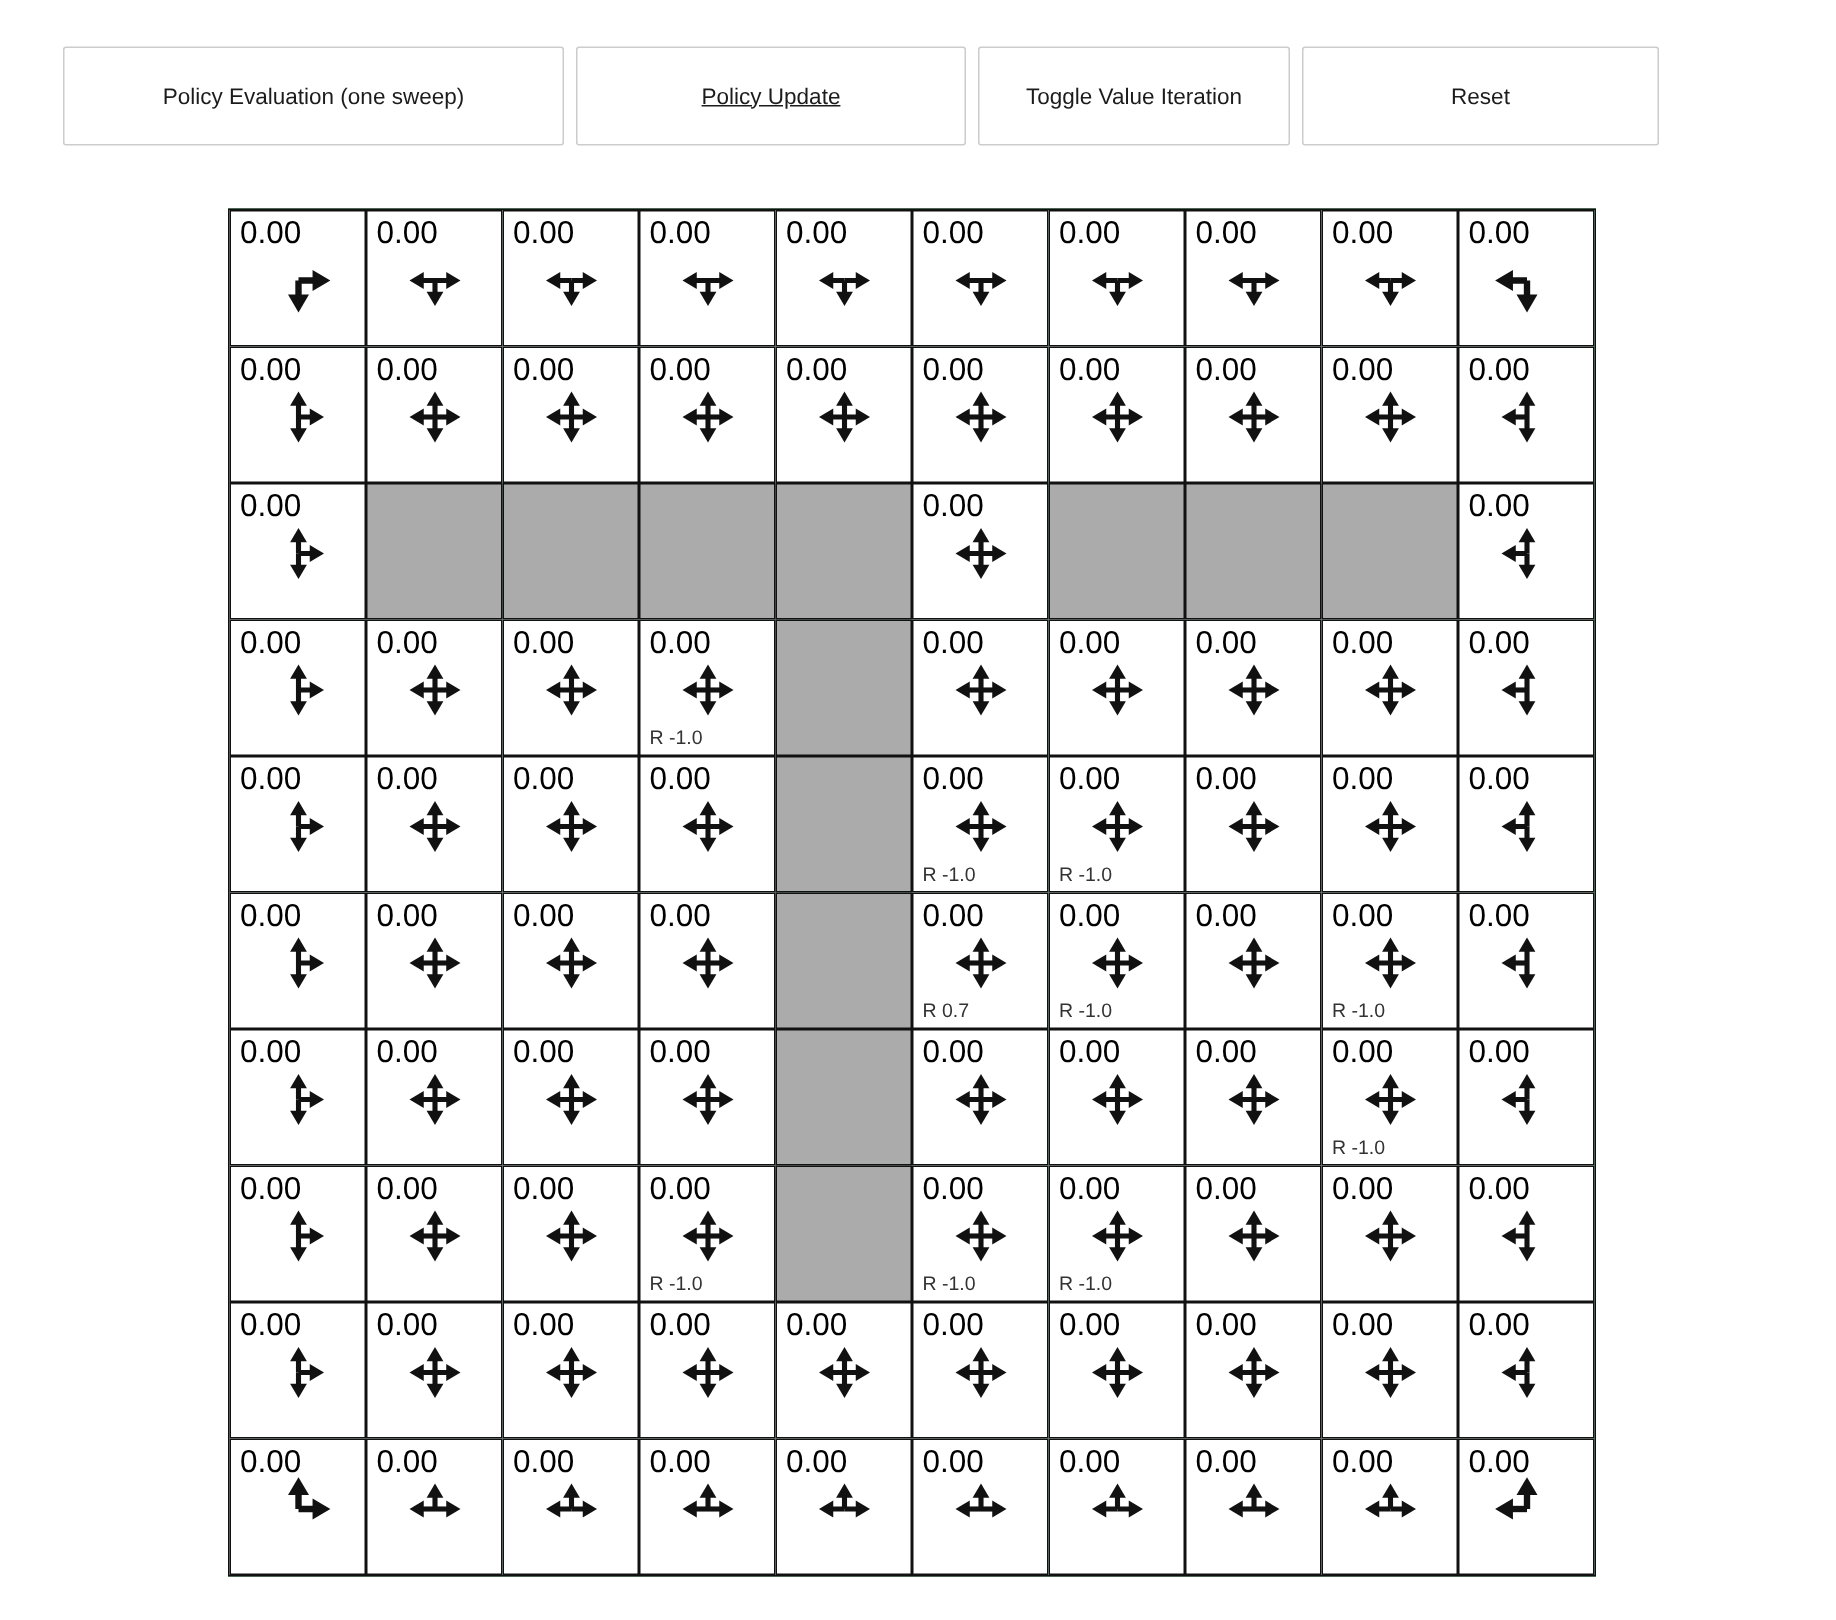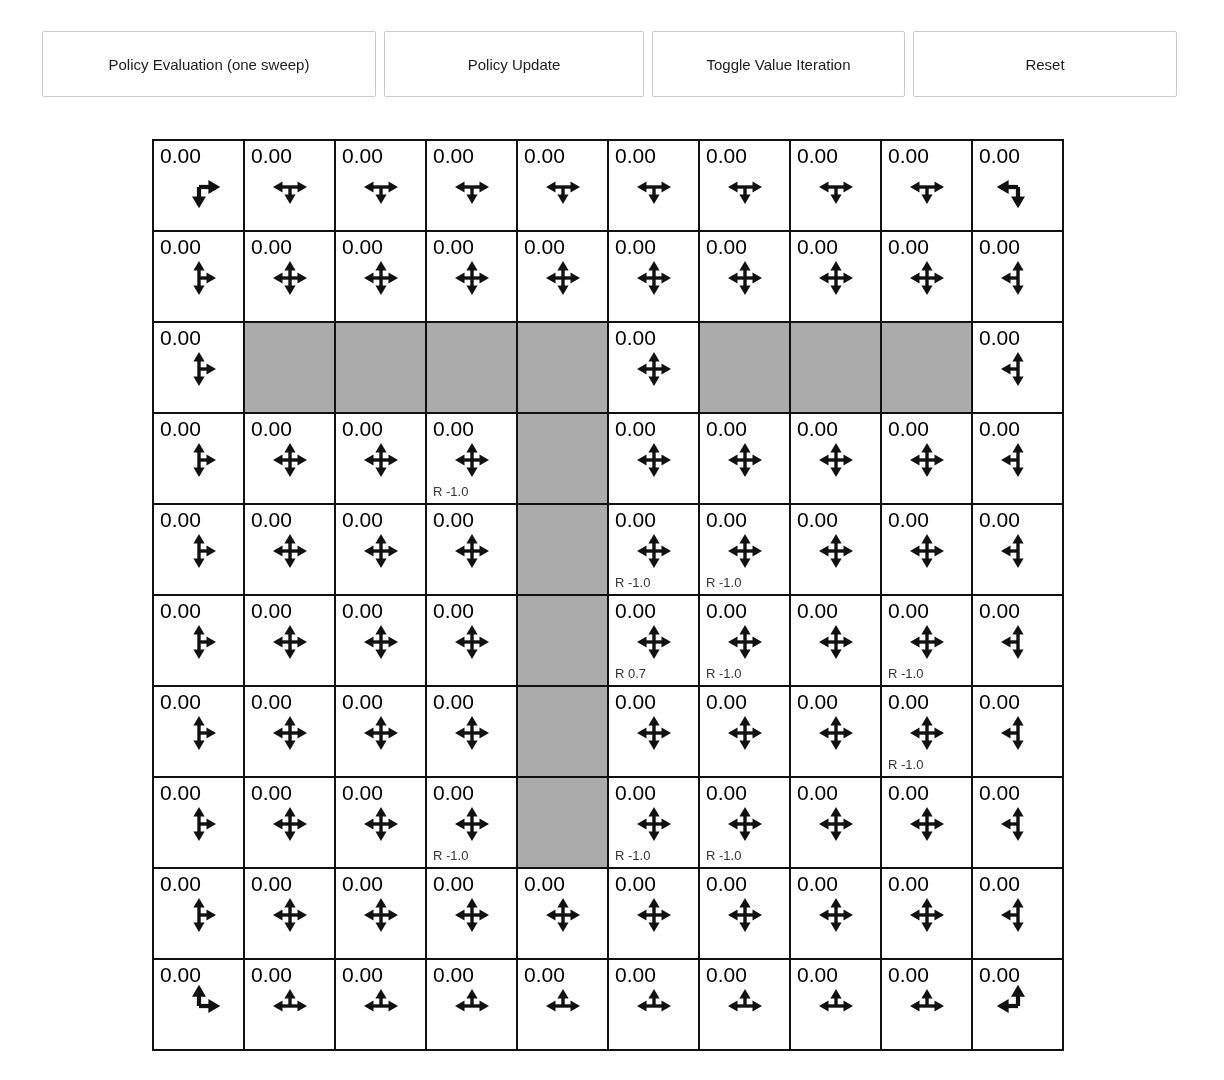--- a/index.html
+++ b/index.html
@@ -35,23 +35,23 @@
     font-family: "Liberation Sans", sans-serif;
     font-size: 15px;
     color: #1c1c1c;
     display: flex;
     align-items: center;
     justify-content: center;
     cursor: pointer;
     padding: 0;
   }
   .btn:nth-child(1) { width: 334px; }
-  .btn:nth-child(2) { width: 260px; }
-  .btn:nth-child(3) { width: 253px; }
-  .btn:nth-child(4) { width: 264px; }
+  .btn:nth-child(2) { width: 260px; text-decoration: underline; }
+  .btn:nth-child(3) { width: 208px; }
+  .btn:nth-child(4) { width: 238px; }
 
   .grid {
     position: absolute;
     left: 152px;
     top: 139px;
     display: grid;
     grid-template-columns: repeat(10, 91px);
     grid-auto-rows: 91px;
     border: 1px solid var(--gridline);
     background: #15803d;

